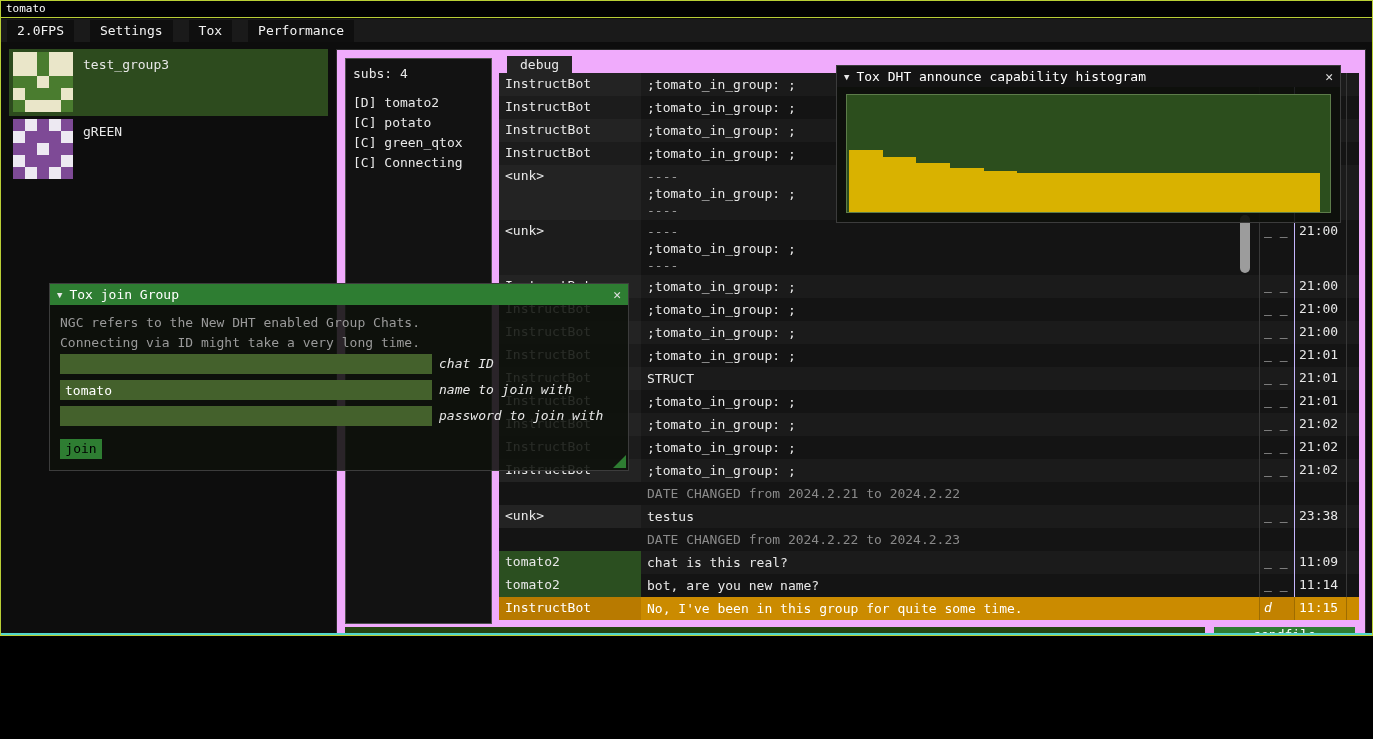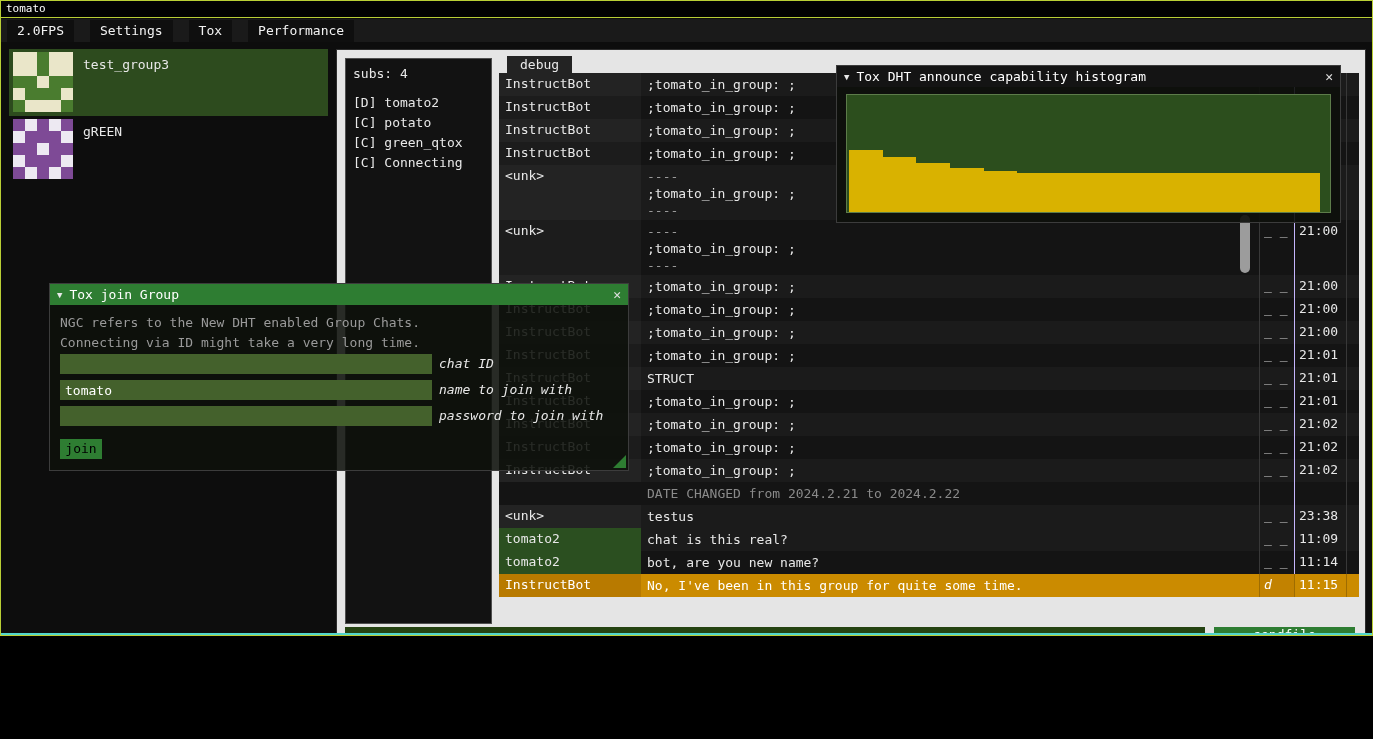--- a/index.html
+++ b/index.html
@@ -17,21 +17,21 @@
   .menu-item{padding:3px 10px;margin-left:6px;margin-right:10px;background:#0f0f0f;line-height:16px;color:#f2f2f2;}
 
   .group-list{position:absolute;left:8px;top:48px;width:319px;}
   .group-item{position:relative;height:67px;padding-left:39px;}
   .group-item.selected{background:var(--selected-group,#2d4b1e);}
   .avatar{position:absolute;left:4px;top:3px;width:60px;height:60px;display:grid;
           grid-template-columns:repeat(5,1fr);grid-template-rows:repeat(5,1fr);}
   .group-label{position:absolute;left:74px;top:8px;}
 
   .main-window{position:absolute;left:335px;top:48px;width:1030px;height:683px;
-               background:#e5e5e5;border:1px solid #2d2d2d;box-sizing:border-box;}
+               background:#f0abfc;border:1px solid #2d2d2d;box-sizing:border-box;}
   .subs-panel{position:absolute;left:8px;top:8px;width:147px;height:566px;border:1px solid #4f4f4f;
               background:#121212;box-sizing:border-box;padding:7px 0 0 7px;}
   .subs-header{margin-bottom:12px;}
   .member-item{line-height:20px;white-space:nowrap;}
 
   .tabbar{position:absolute;left:162px;top:6px;width:860px;height:17px;border-bottom:1px solid #3d3d3d;}
   .tab{display:inline-block;padding:0 13px;background:#232323;line-height:17px;height:17px;margin-left:8px;}
 
   .message-list{position:absolute;left:162px;top:23px;width:860px;height:547px;overflow:hidden;}
   .msg-row{display:flex;padding-right:12px;height:23px;box-sizing:border-box;}
@@ -321,20 +321,28 @@
           <div class="cell-time"></div>
         </div>
         <div class="msg-row even">
           <div class="cell-name">&lt;unk&gt;</div>
           <div class="cell-msg">
             <div class="msg-line">testus</div>
           </div>
           <div class="cell-flags">_ _</div>
           <div class="cell-time">23:38</div>
         </div>
+        <div class="msg-row odd date">
+          <div class="cell-name"></div>
+          <div class="cell-msg">
+            <div class="msg-line">DATE CHANGED from 2024.2.22 to 2024.2.23</div>
+          </div>
+          <div class="cell-flags"></div>
+          <div class="cell-time"></div>
+        </div>
         <div class="msg-row even">
           <div class="cell-name" style="background: rgb(43, 79, 32);">tomato2</div>
           <div class="cell-msg">
             <div class="msg-line">chat is this real?</div>
           </div>
           <div class="cell-flags">_ _</div>
           <div class="cell-time">11:09</div>
         </div>
         <div class="msg-row odd">
           <div class="cell-name" style="background: rgb(43, 79, 32);">tomato2</div>

